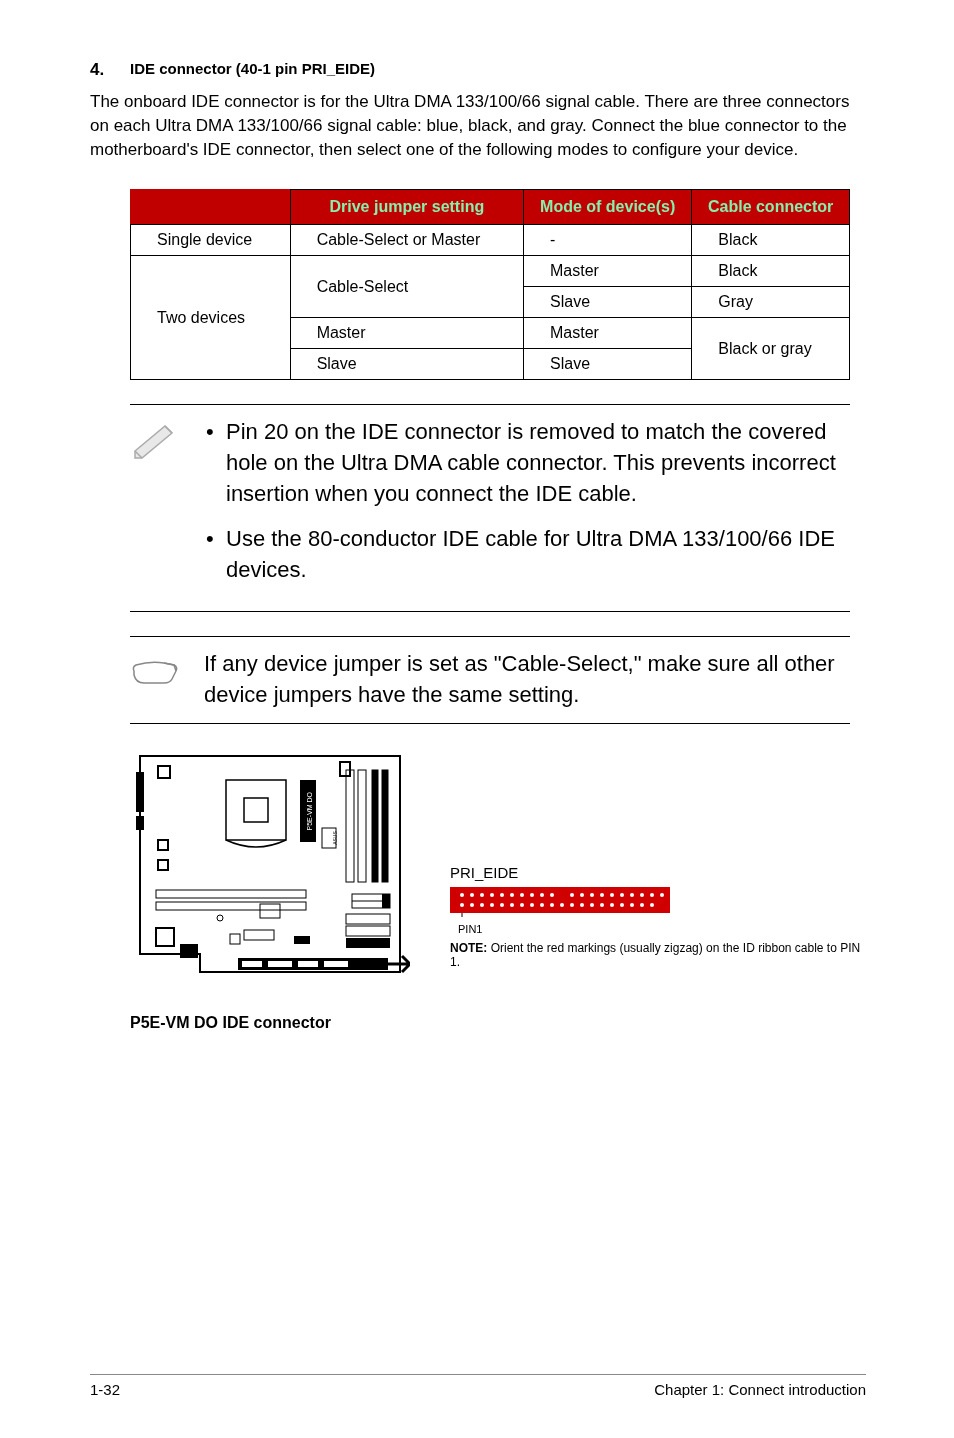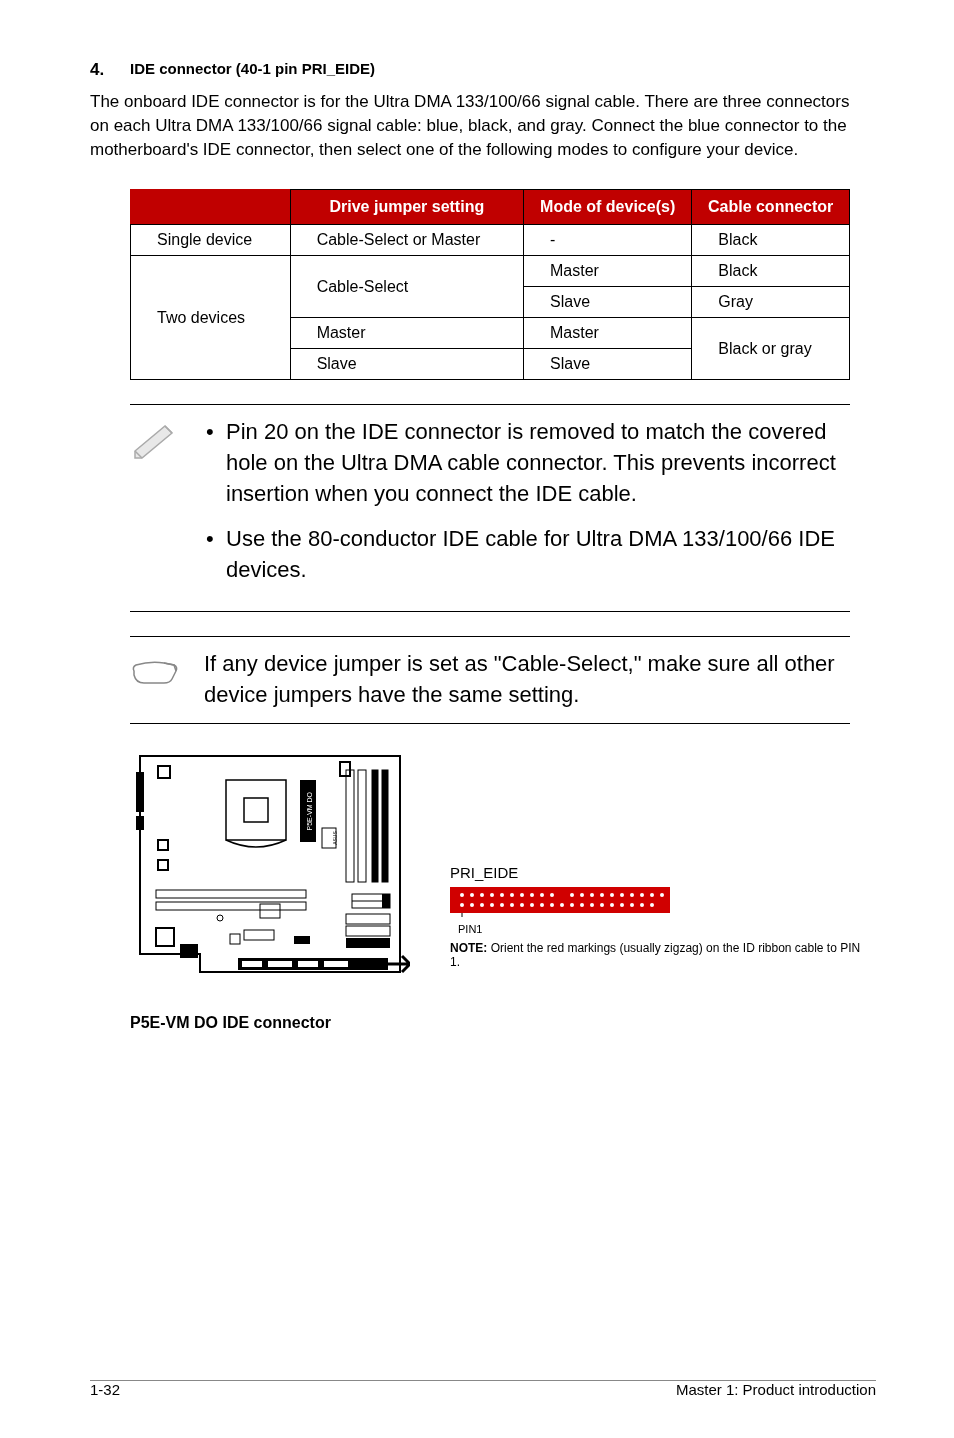--- a/index.html
+++ b/index.html
@@ -35,21 +35,21 @@
     margin-bottom: 28px;
   }
   table.jumper {
     border-collapse: collapse;
     margin-left: 40px;
     width: 720px;
     font-size: 16px;
   }
   table.jumper th {
     background: #c00000;
-    color: #ffffff;
+    color: #86efac;
     font-weight: bold;
     padding: 8px 10px;
     border: 1px solid #000;
     text-align: center;
   }
   table.jumper td {
     border: 1px solid #000;
     padding: 6px 26px;
     text-align: left;
   }
@@ -102,22 +102,23 @@
   }
   .conn-block { margin-top: 120px; }
   .conn-label { font-size: 15px; margin-bottom: 6px; }
   .pin1 { font-size: 11px; margin-top: 2px; margin-left: 8px; }
   .conn-note { font-size: 12px; line-height: 1.2; margin-top: 6px; }
   .conn-note b { font-weight: bold; }
   .footer {
     position: absolute;
     bottom: 40px;
     left: 90px;
-    right: 78px;
+    right: 88px;
     border-top: 1px solid #888;
+    padding-top: 6px;
     font-size: 15px;
     display: flex;
     justify-content: space-between;
   }
   .pencil-svg path { stroke: #aaa; fill: #e8e8e8; }
   .hand-svg path { stroke: #888; fill: none; }
 </style>
 </head>
 <body>
 
@@ -303,16 +304,16 @@
       </svg>
       <div class="pin1">PIN1</div>
       <div class="conn-note">
         <b>NOTE:</b><span> Orient the red markings (usually zigzag) on the ID ribbon cable to PIN 1.</span>
       </div>
     </div>
   </div>
 
   <div class="footer">
     <span>1-32</span>
-    <span>Master 1: Product introduction</span>
+    <span>Chapter 1: Connect introduction</span>
   </div>
 
 </div>
 
 </body></html>

